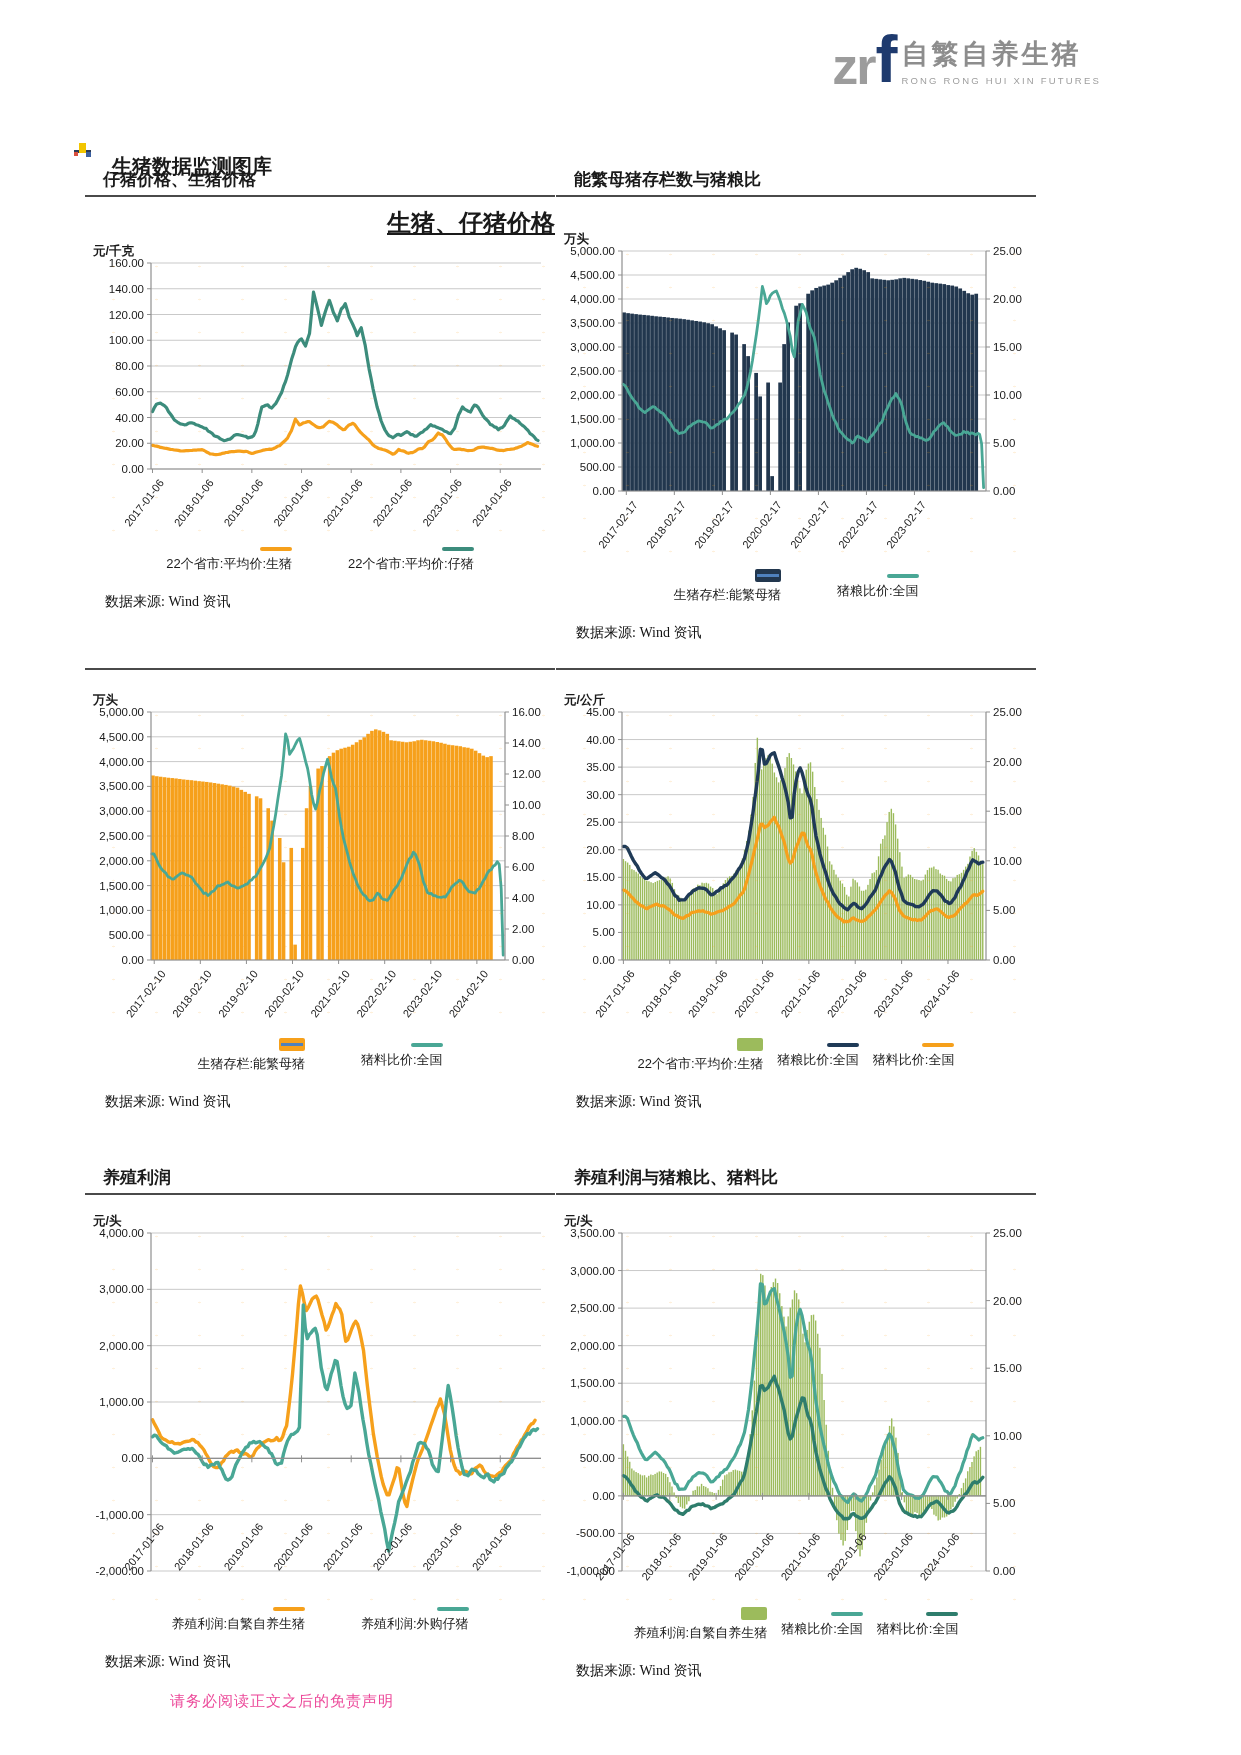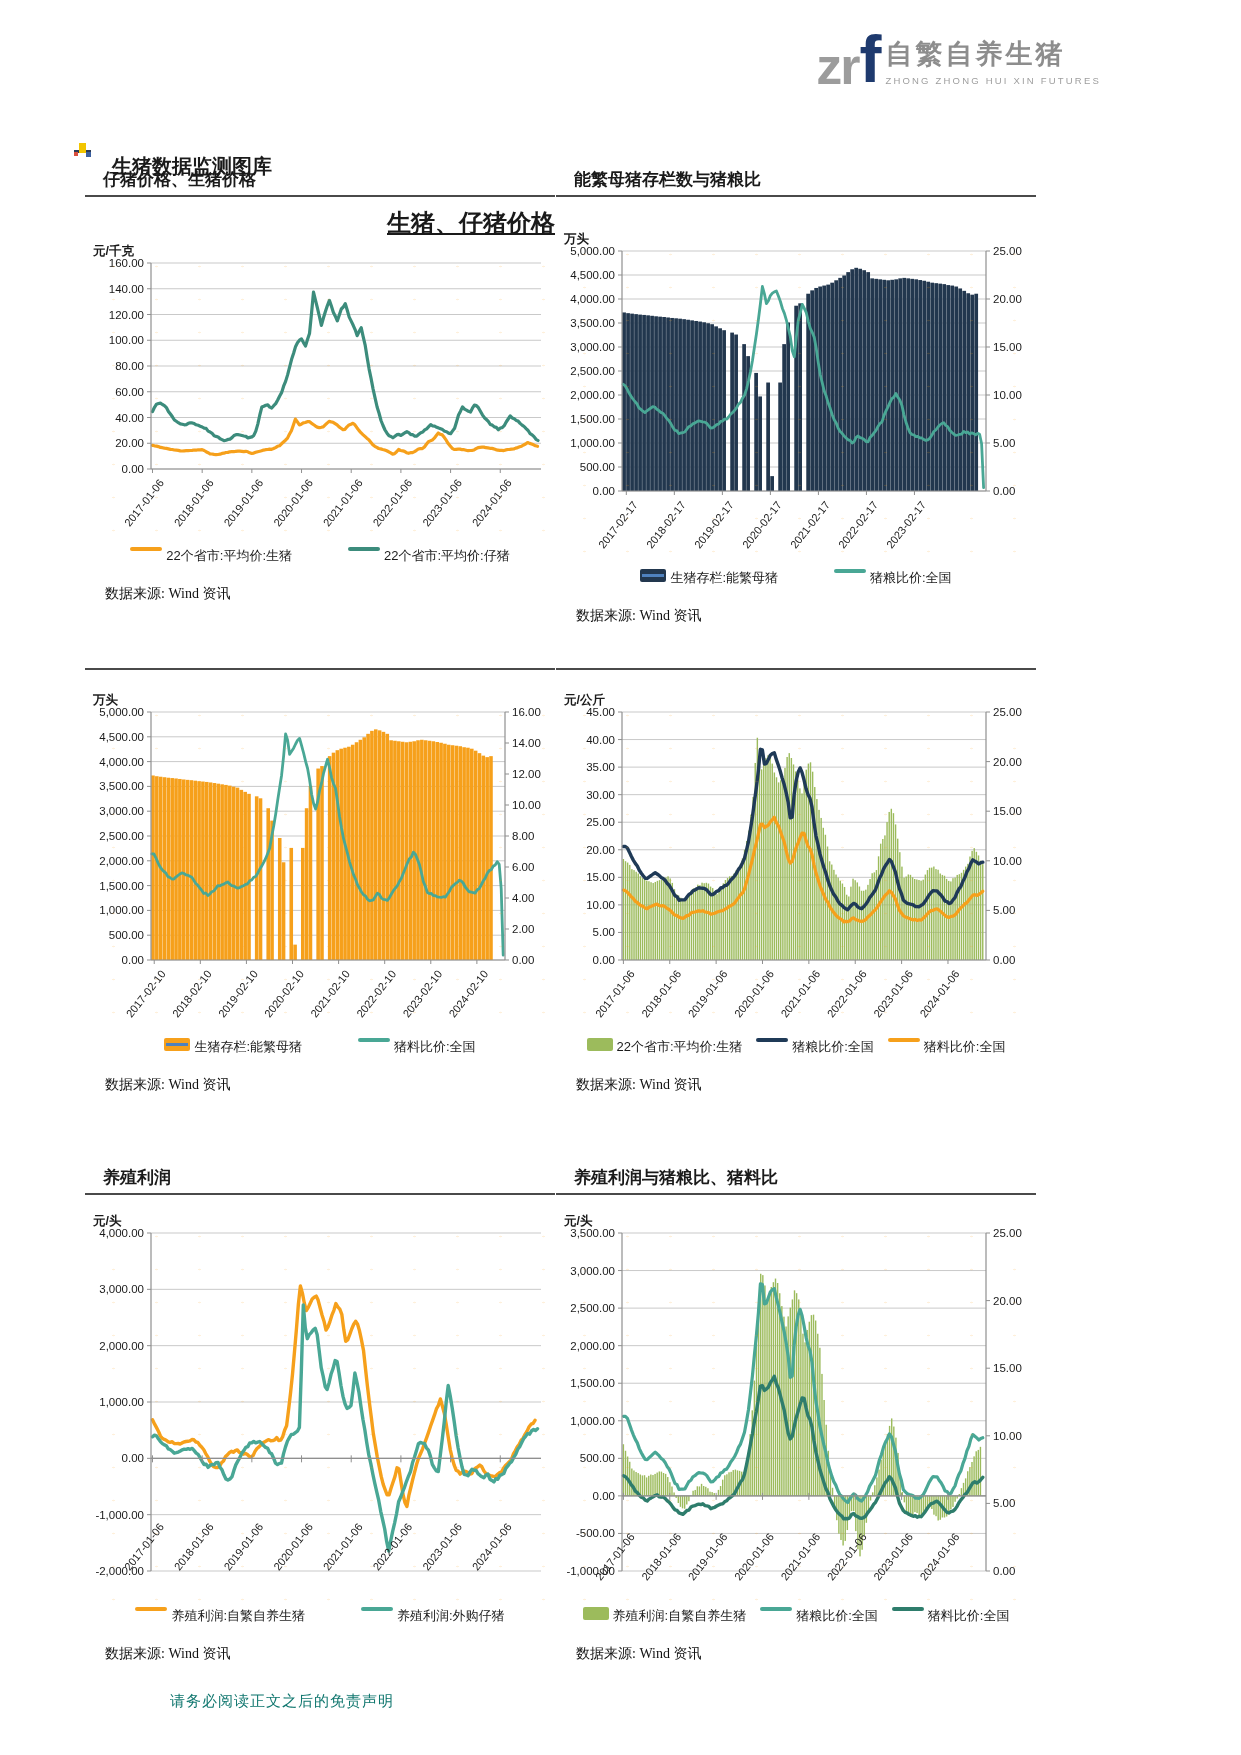--- a/index.html
+++ b/index.html
@@ -23,39 +23,39 @@
   
   .charts{position:absolute;left:85px;top:168px;width:1071px;display:grid;grid-template-columns:470px 480px;column-gap:1px;grid-template-rows:500px 498px 560px;}
   .panel{position:relative;}
   .ptitle{margin:0 0 4px 18px;font-size:17px;font-weight:bold;}
   .rule{border-bottom:2px solid #4a4a4a;margin-bottom:10px;}
   .ctitle{text-align:right;font-size:24px;font-weight:bold;text-decoration:underline;font-family:Liberation Sans, sans-serif;margin:2px 0 0 40px;}
   .chart-wrap{position:relative;}
   .chart-wrap::after{content:"";position:absolute;inset:0;pointer-events:none;opacity:.16;
      background-image:radial-gradient(#f6a01b 1px, transparent 1.4px);background-size:43px 33px;background-position:7px 11px;}
   .legend{display:flex;justify-content:center;align-items:center;margin-top:2px;font-size:13px;}
-  .legend .item{display:flex;align-items:flex-start;gap:4px;white-space:nowrap;}
+  .legend .item{display:flex;align-items:flex-end;gap:4px;white-space:nowrap;flex-direction:column;}
   .sw-line{display:inline-block;width:32px;height:4px;border-radius:2px;}
   .sw-bar{display:inline-block;width:26px;height:13px;position:relative;border-radius:2px;}
   .sw-bar .stripe{position:absolute;left:2px;right:2px;top:5px;height:3px;}
   .source{margin:20px 0 0 20px;font-size:14px;font-family:Liberation Serif, serif;color:#111;}
-  .footer{position:absolute;left:170px;top:1692px;font-size:15px;color:#0f766e;font-family:Liberation Serif, serif;letter-spacing:1px;}
+  .footer{position:absolute;left:170px;top:1692px;font-size:15px;color:#ec4899;font-family:Liberation Serif, serif;letter-spacing:1px;}
   svg text{font-family:"Liberation Sans",sans-serif;}
 </style>
 </head>
 <body>
 
 <div class="logo">
   <div class="logo-mark">
       <span class="zr">zr</span>
       <span class="f">f</span>
     </div>
   <div class="logo-text">
     <div class="logo-cn">自繁自养生猪</div>
-    <div class="logo-en">ZHONG ZHONG HUI XIN FUTURES</div>
+    <div class="logo-en">RONG RONG HUI XIN FUTURES</div>
   </div>
 </div>
 
 <span class="bullet">
     <i class="b-bar"></i>
     <i class="b-yel"></i>
     <i class="b-red"></i>
     <i class="b-blu"></i>
   </span>
 <h2 class="section">生猪数据监测图库</h2>

